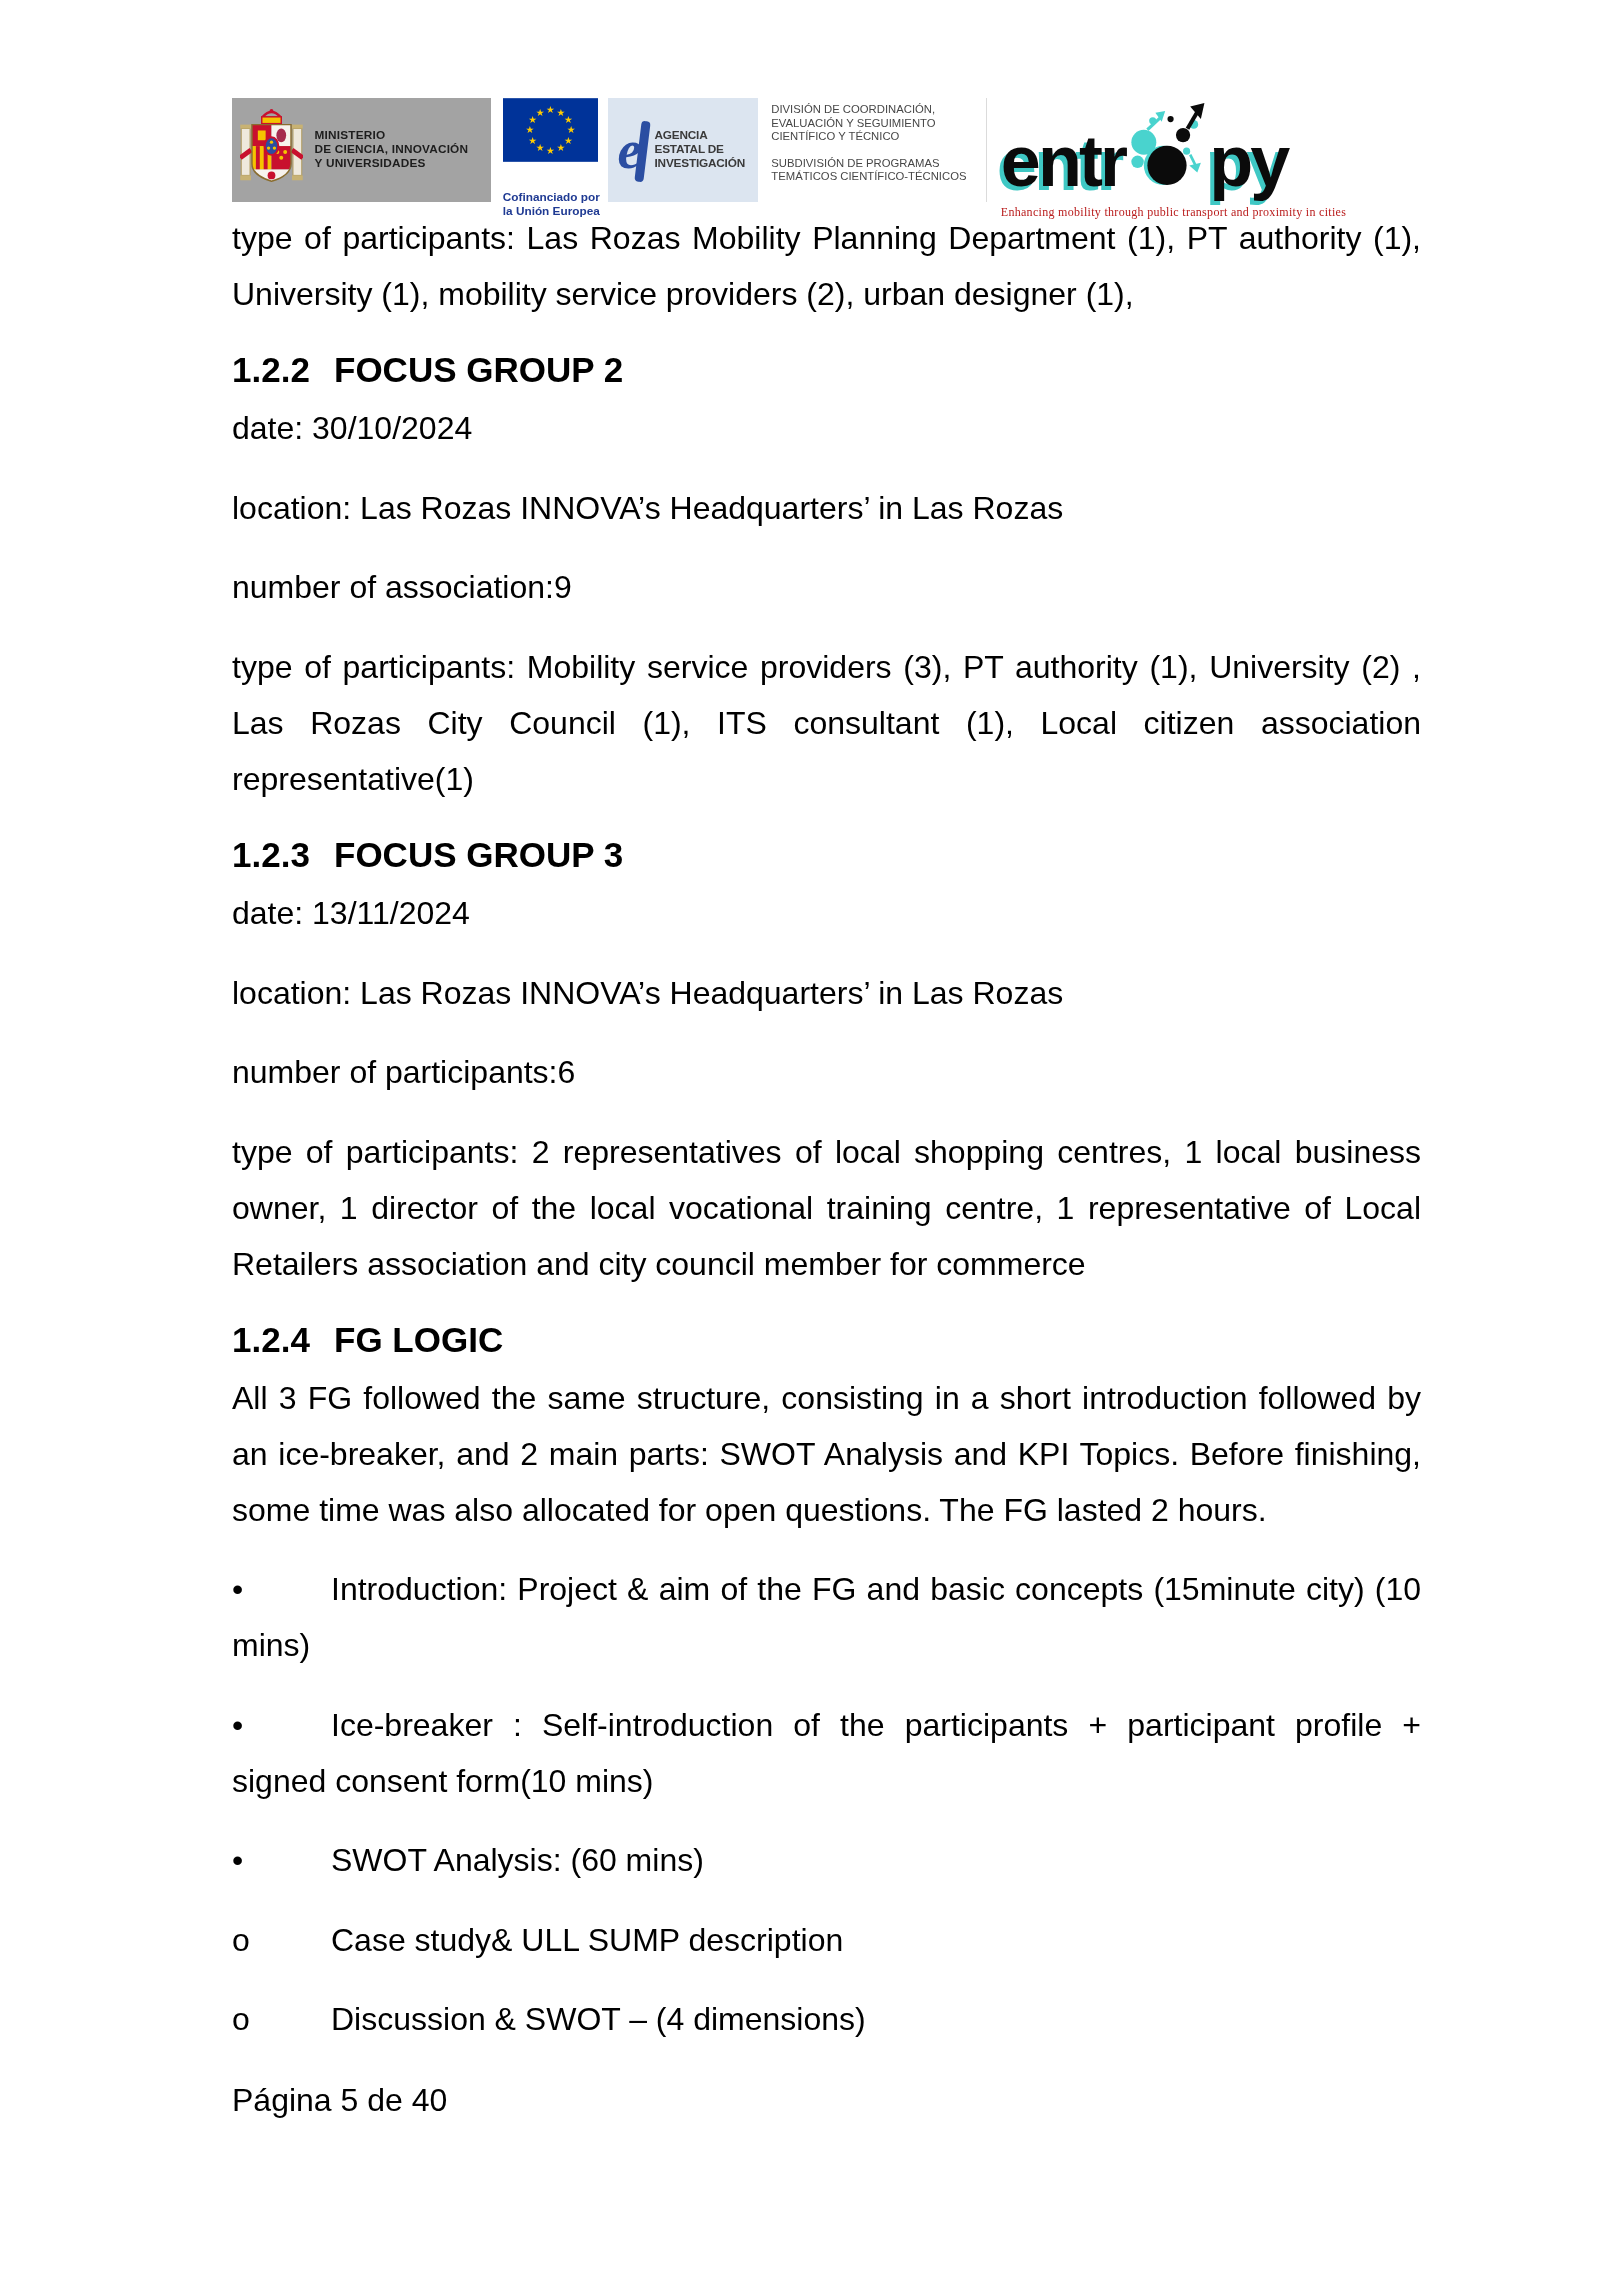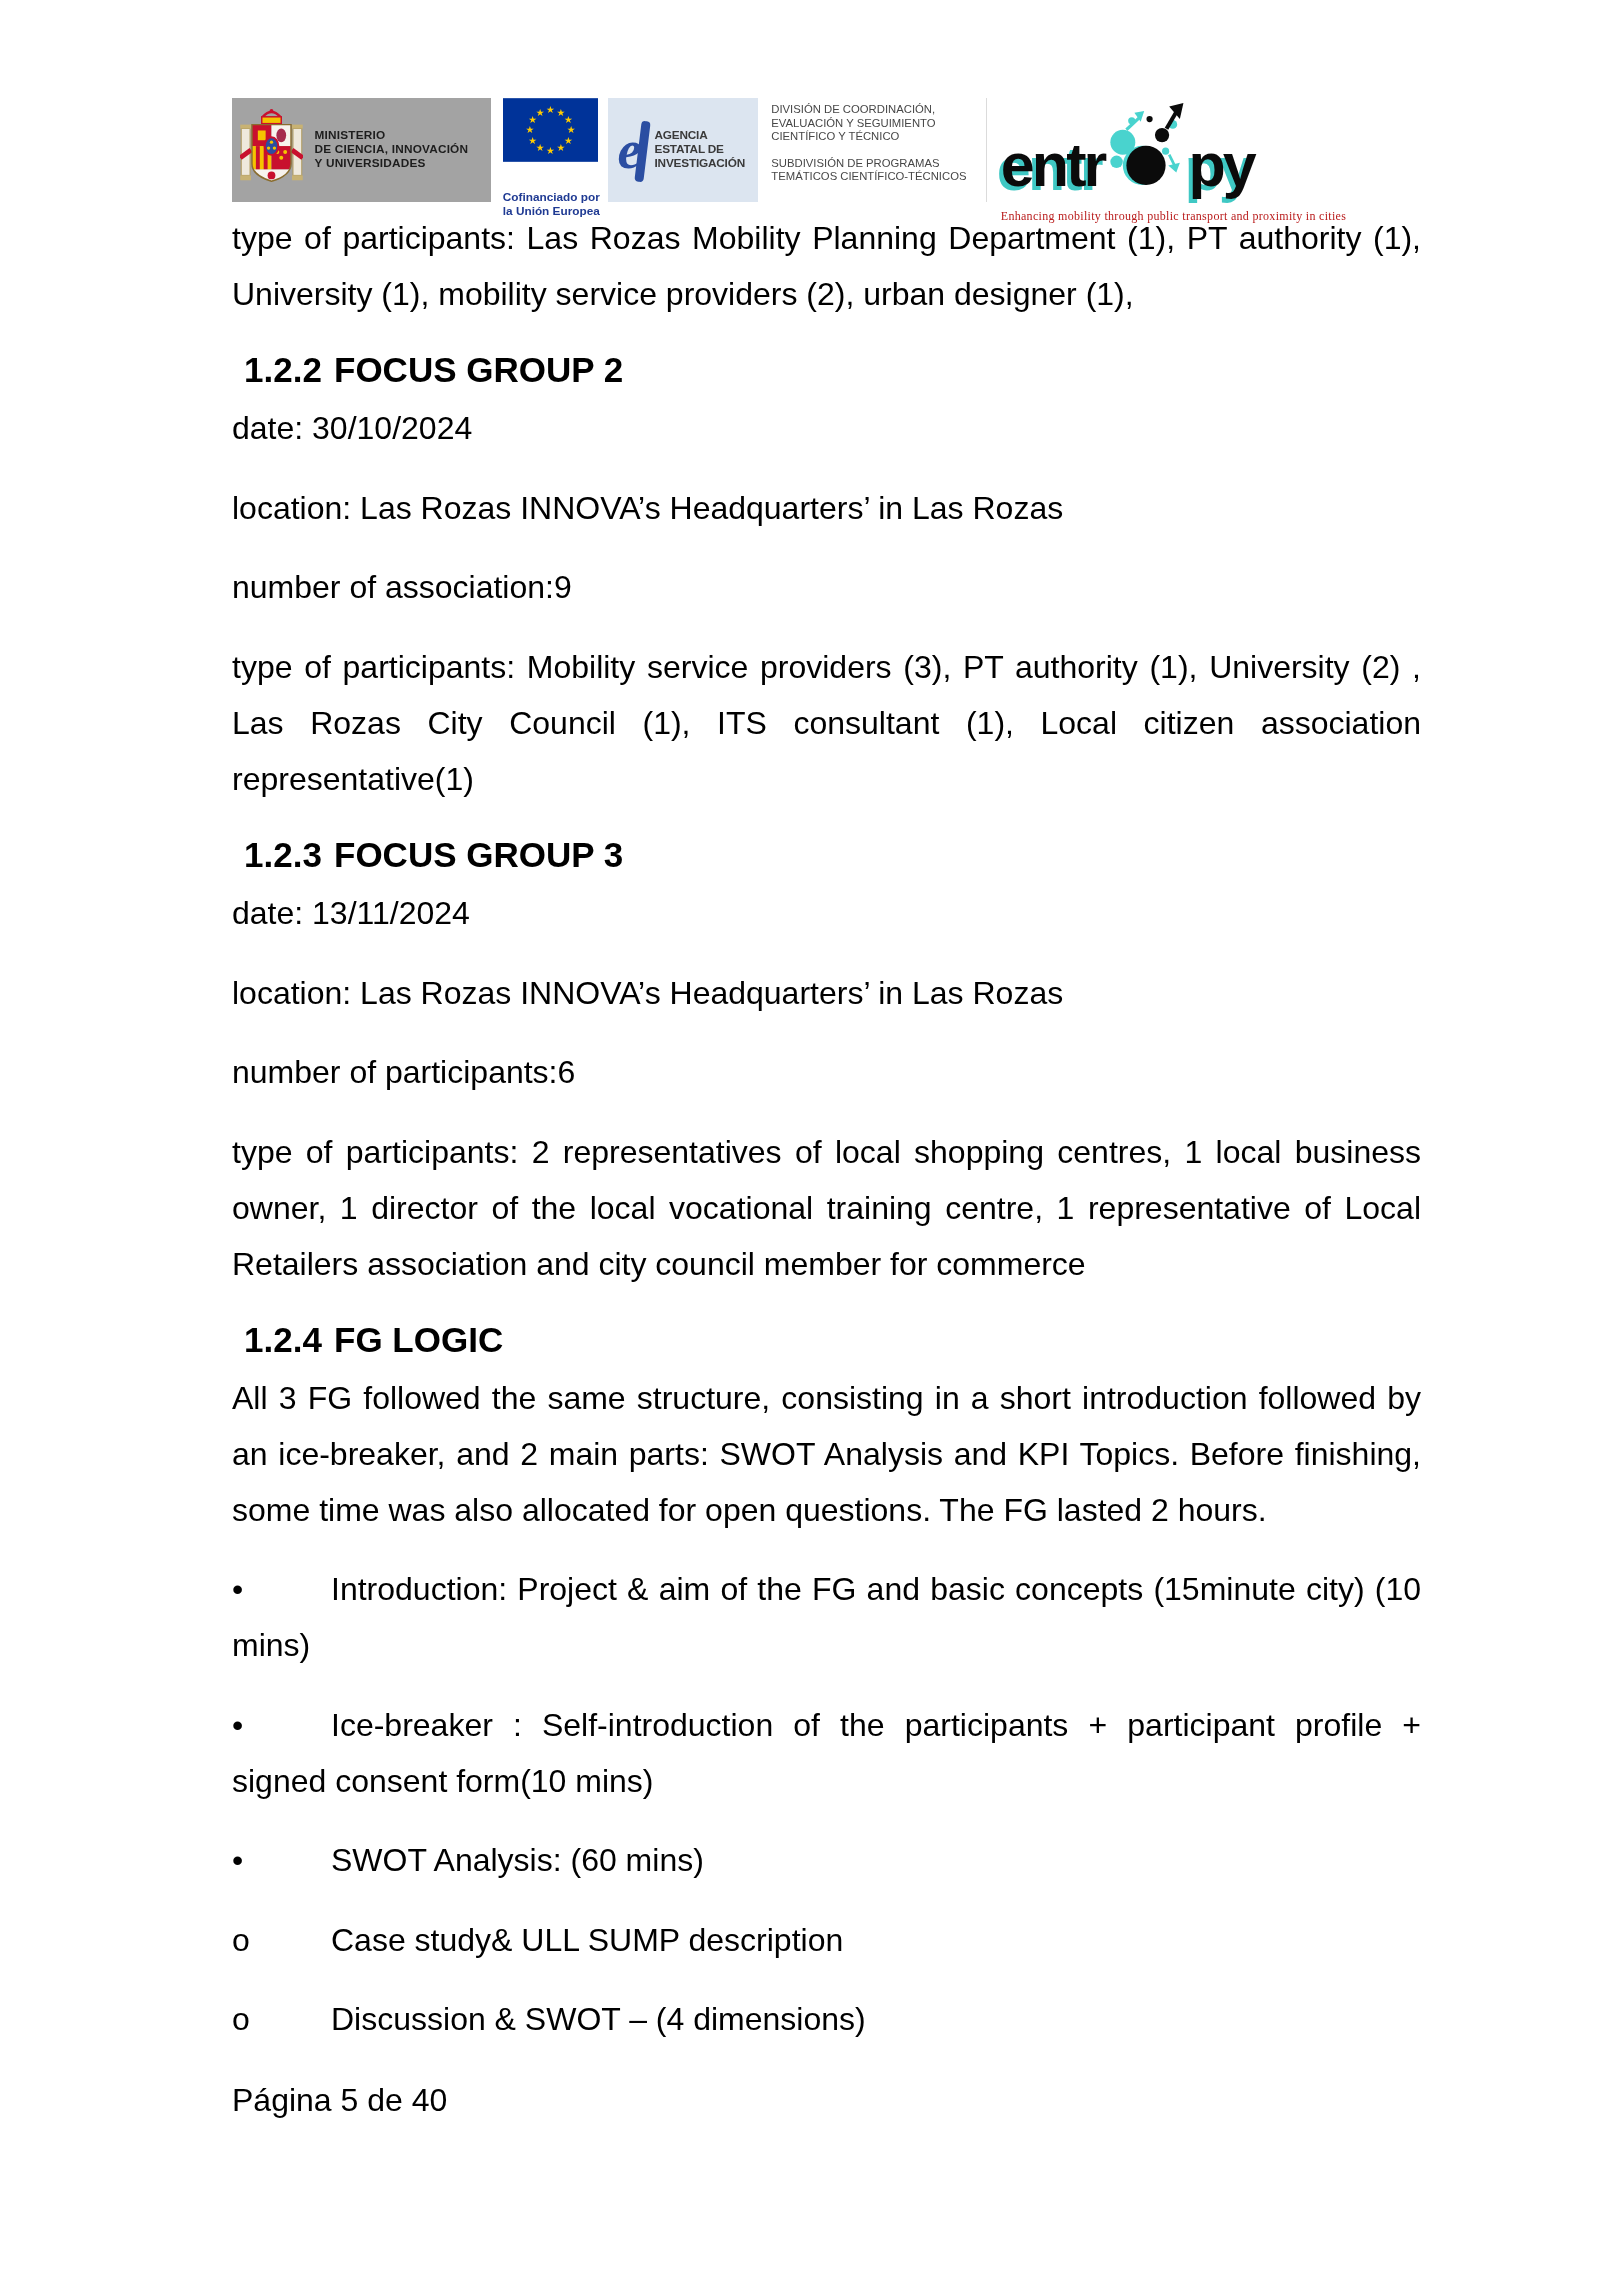--- a/index.html
+++ b/index.html
@@ -61,41 +61,41 @@
     font-size: 11.3px; line-height: 13.7px; color: #474747; font-weight: 400;
   }
   .division span { display: block; white-space: nowrap; }
   .dgroup2 { margin-top: 12.7px; }
 
   .entropy {
     margin-left: 19.6px; padding-left: 13.7px; height: 104px;
     border-left: 1px solid #DBDBDB; flex: none;
   }
   .eword {
-    font-weight: 700; font-size: 61px; line-height: 80px; letter-spacing: -2.9px;
+    font-weight: 700; font-size: 72px; line-height: 80px; letter-spacing: -2.9px;
     color: #0B0B0B; white-space: nowrap;
     text-shadow: -3.9px 3.9px 0 #3FC8C4;
   }
   .edots { vertical-align: -3.9px; margin: 0 1px; }
   .etag {
     font-family: "Liberation Serif", serif; font-size: 12px; line-height: 13.7px;
     color: #b91c1c; margin-top: 4.9px; letter-spacing: 0.3px; white-space: nowrap;
   }
 
   
   main { display: block; margin-top: 7.8px; }
   main p { margin: 0 0 23.5px; line-height: 56px; }
   .para { text-align: justify; }
   .bullet { text-align: justify; }
   .marker { display: inline-block; width: 99px; }
   h2.heading {
     font-size: 35px; font-weight: 700; line-height: 49px;
     margin: 13.7px 0 5.9px; color: #000;
   }
-  .hnum { display: inline-block; width: 102px; text-align: center; }
+  .hnum { display: inline-block; width: 102px; }
 
   footer p { margin: 24.5px 0 0; line-height: 56px; }
 </style>
 </head>
 <body>
 
 <div class="page">
 
   <header class="hdr">
 

